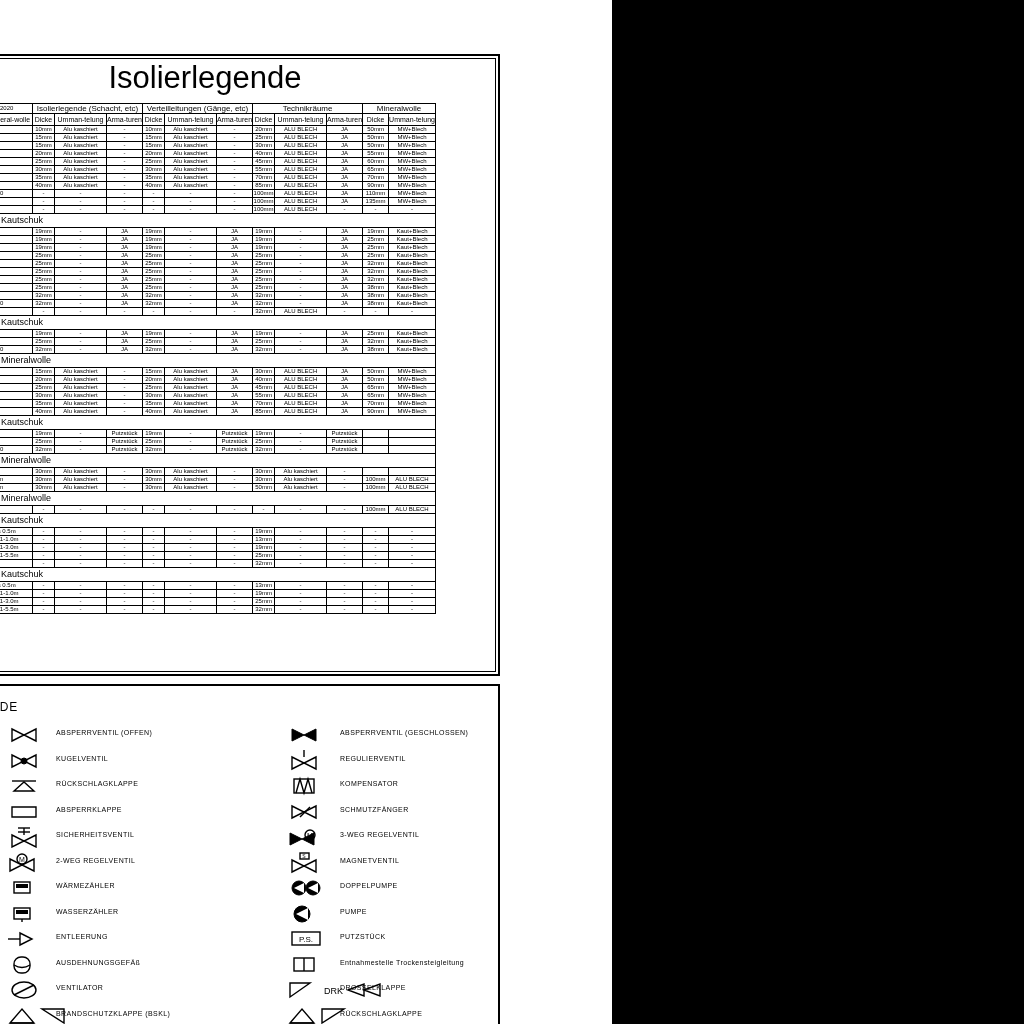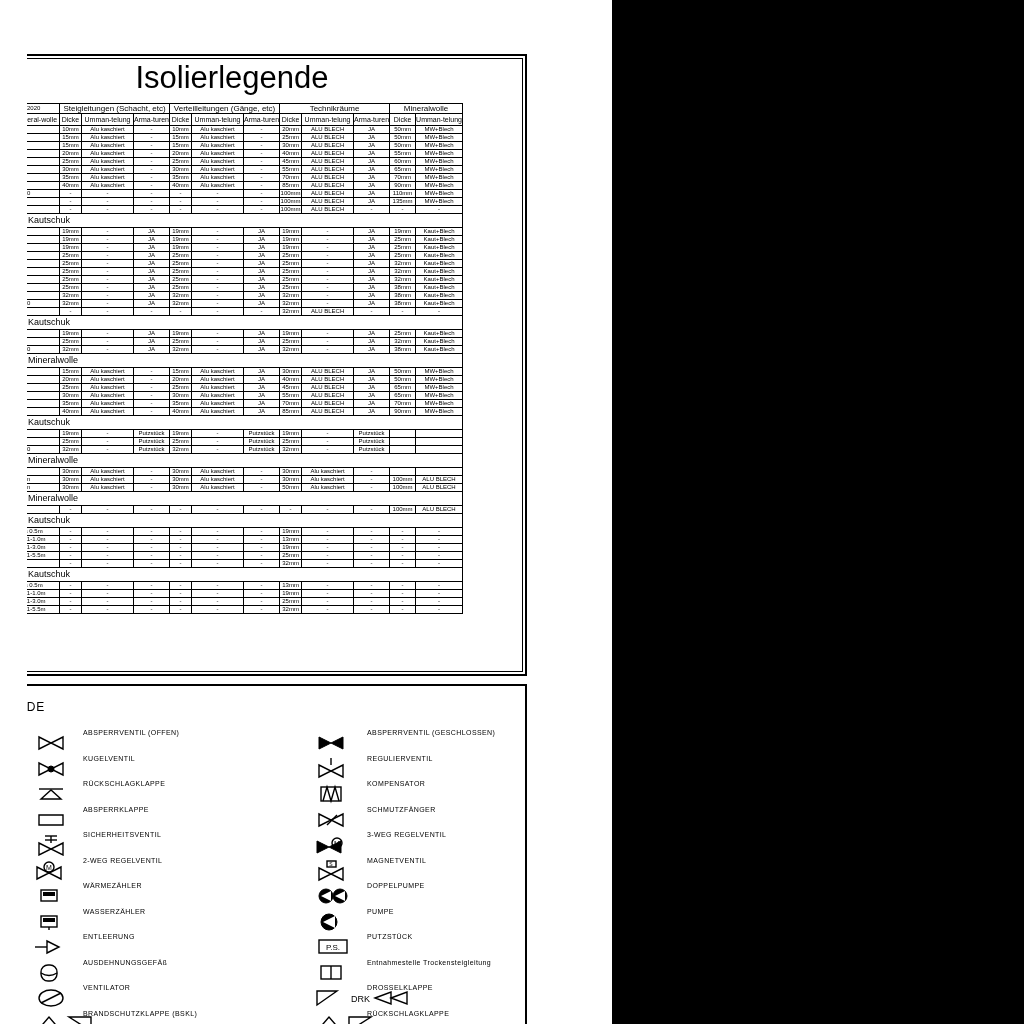--- a/index.html
+++ b/index.html
@@ -1,17 +1,17 @@
 <!DOCTYPE html>
 <html><head>
 <meta charset="utf-8">
 <style>
   html,body{margin:0;padding:0;background:#ffffff;}
   body{width:1024px;height:1024px;position:relative;overflow:hidden;font-family:"Liberation Sans",sans-serif;}
-  .sheet{position:absolute;left:0;top:0;width:612px;height:1024px;background:#fff;overflow:hidden;margin-left:27px;}
+  .sheet{position:absolute;left:0;top:0;width:612px;height:1024px;background:#fff;overflow:hidden;}
   .blackpanel{position:absolute;left:612px;top:0;width:412px;height:1024px;background:#000;}
 
   
   .frame-outer{position:absolute;left:-12px;top:54px;width:512px;height:622px;border:2px solid #000;background:#fff;box-sizing:border-box;}
   .frame-inner{position:absolute;left:-8px;top:58px;width:504px;height:614px;border:1px solid #000;background:#fff;box-sizing:border-box;}
 
   .title{position:absolute;left:60px;top:60px;width:290px;text-align:center;font-size:31px;letter-spacing:0px;color:#000;}
 
   
   .tbl{position:absolute;left:-14px;top:103px;border-collapse:collapse;table-layout:fixed;}
@@ -32,21 +32,21 @@
   col.c10{width:26px} col.c11{width:44px}
 
   
   .legend-box{position:absolute;left:-12px;top:684px;width:512px;height:352px;border:2px solid #000;background:#fff;box-sizing:border-box;}
   .legend-title{position:absolute;left:-10px;top:700px;font-size:12px;letter-spacing:1px;color:#000;}
   .legend-grid{position:absolute;left:0px;top:724px;width:500px;}
   .lg-col{position:absolute;top:0;width:250px;}
   .lg-col.left{left:0px;}
   .lg-col.right{left:252px;}
   .lg-row{position:relative;height:25.5px;}
-  .lg-sym{position:absolute;left:6px;top:8px;width:42px;height:22px;}
+  .lg-sym{position:absolute;left:6px;top:0px;width:42px;height:22px;}
   .lg-txt{position:absolute;left:56px;top:5px;font-size:7px;letter-spacing:0.4px;color:#000;white-space:nowrap;}
   .lg-col.right .lg-sym{left:34px;}
   .lg-col.right .lg-txt{left:88px;}
   svg{display:block;}
 </style>
 </head>
 <body>
 
 <div class="sheet">
 
@@ -66,21 +66,21 @@
         <col class="c6">
       <col class="c7">
         <col class="c8">
         <col class="c9">
       <col class="c10">
         <col class="c11">
     </colgroup>
     <thead>
       <tr>
         <td class="lbl" rowspan="1">Feb 2020</td>
-        <td class="grp" colspan="3">Steigleitungen (Schacht, etc)</td>
+        <td class="grp" colspan="3">Isolierlegende (Schacht, etc)</td>
         <td class="grp" colspan="3">Verteilleitungen (Gänge, etc)</td>
         <td class="grp" colspan="3">Technikräume</td>
         <td class="grp" colspan="2">Mineralwolle</td>
       </tr>
       <tr class="tall">
         <td class="hd">Mineral-wolle</td>
         <td class="hd">Dicke</td>
         <td class="hd">Umman-telung</td>
         <td class="hd">Arma-turen</td>
         <td class="hd">Dicke</td>

